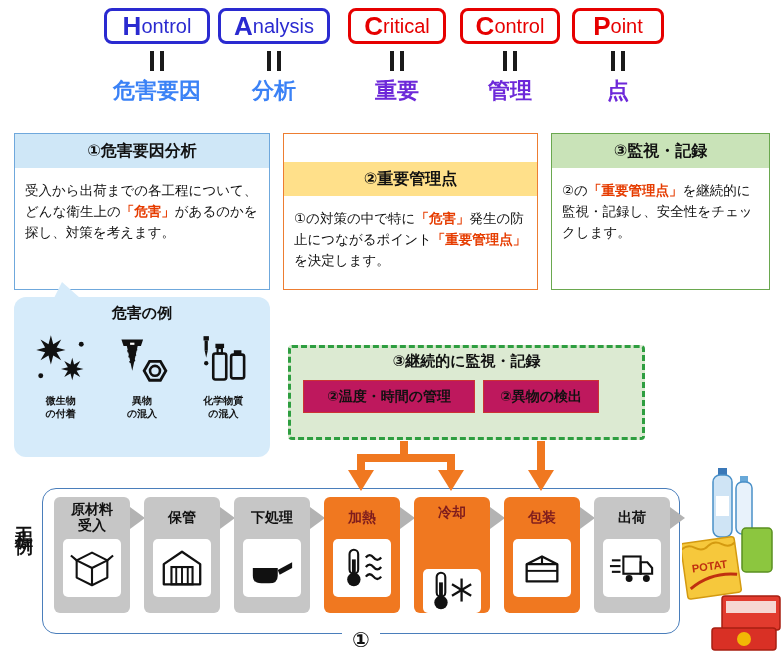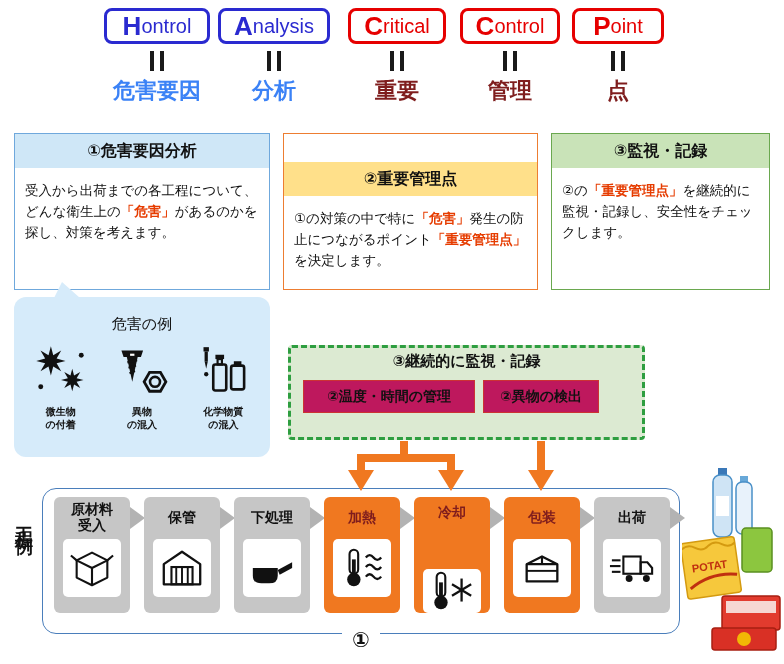--- a/index.html
+++ b/index.html
@@ -9,39 +9,39 @@
   
   .hgroup{position:absolute;top:8px;display:flex;flex-direction:column;align-items:center;}
   .wordbox{height:36px;width:100%;background:#fff;border-radius:8px;display:flex;
     align-items:center;justify-content:center;font-size:20px;box-sizing:border-box;}
   .wordbox.blue{border:3px solid #2a2ad0;color:#2a2ad0;}
   .wordbox.red{border:3px solid #e60000;color:#e60000;}
   .wordbox .initial{font-weight:bold;font-size:26px;line-height:1;}
   .dbar{margin-top:7px;display:flex;gap:6px;height:20px;}
   .dbar i{display:block;width:4px;background:#1a1a1a;}
   .jpword{margin-top:5px;font-size:22px;font-weight:bold;white-space:nowrap;}
-  .jpword.blue{color:#3b82f6}.jpword.red{color:#7f1d1d}
+  .jpword.blue{color:#3b82f6}.jpword.red{color:#6d28d9}
 
   
   .panel{position:absolute;top:133px;background:#fff;box-sizing:border-box;height:157px;overflow:hidden;}
   .panel .ph{height:34px;display:flex;align-items:center;justify-content:center;
     font-weight:bold;font-size:16px;}
   .panel .pb{padding:13px 10px;font-size:13.5px;line-height:1.55;}
   .p1{left:14px;width:256px;border:1.5px solid #6fa8dc;}.p1 .ph{background:#cfe7f7;}
   .p2{left:283px;width:255px;border:1.5px solid #ed7d31;}.p2 .ph{background:#ffe08a;margin-top:28px;}
   .p3{left:551px;width:219px;border:1.5px solid #6aa84f;}.p3 .ph{background:#c9e3b8;}
   .em{color:#e63c00;font-weight:bold;}
 
   
   .bubble{position:absolute;left:14px;top:297px;width:256px;height:160px;
     background:#d6ebfa;border-radius:12px;}
   .bubble .tail{position:absolute;top:-15px;left:40px;width:0;height:0;
     border-left:8px solid transparent;border-right:18px solid transparent;
     border-bottom:16px solid #d6ebfa;}
-  .bubble .bt{text-align:center;font-weight:normal;font-size:15px;padding-top:18px;}
+  .bubble .bt{text-align:center;font-weight:bold;font-size:15px;padding-top:7px;}
   .bubble .brow{display:flex;justify-content:space-around;padding:2px 6px 0;}
   .hz-item{width:82px;display:flex;flex-direction:column;align-items:center;}
   .hz-item .ic{height:70px;display:flex;align-items:center;justify-content:center;}
   .hz-item .lb{font-size:10px;font-weight:bold;text-align:center;
     white-space:pre-line;line-height:1.25;}
 
   
   .monitor{position:absolute;left:288px;top:345px;width:357px;height:95px;
     background:#dcead2;border:3px dashed #2e9e40;border-radius:4px;box-sizing:border-box;}
   .monitor .mt{text-align:center;font-weight:bold;font-size:15px;margin-top:4px;}

